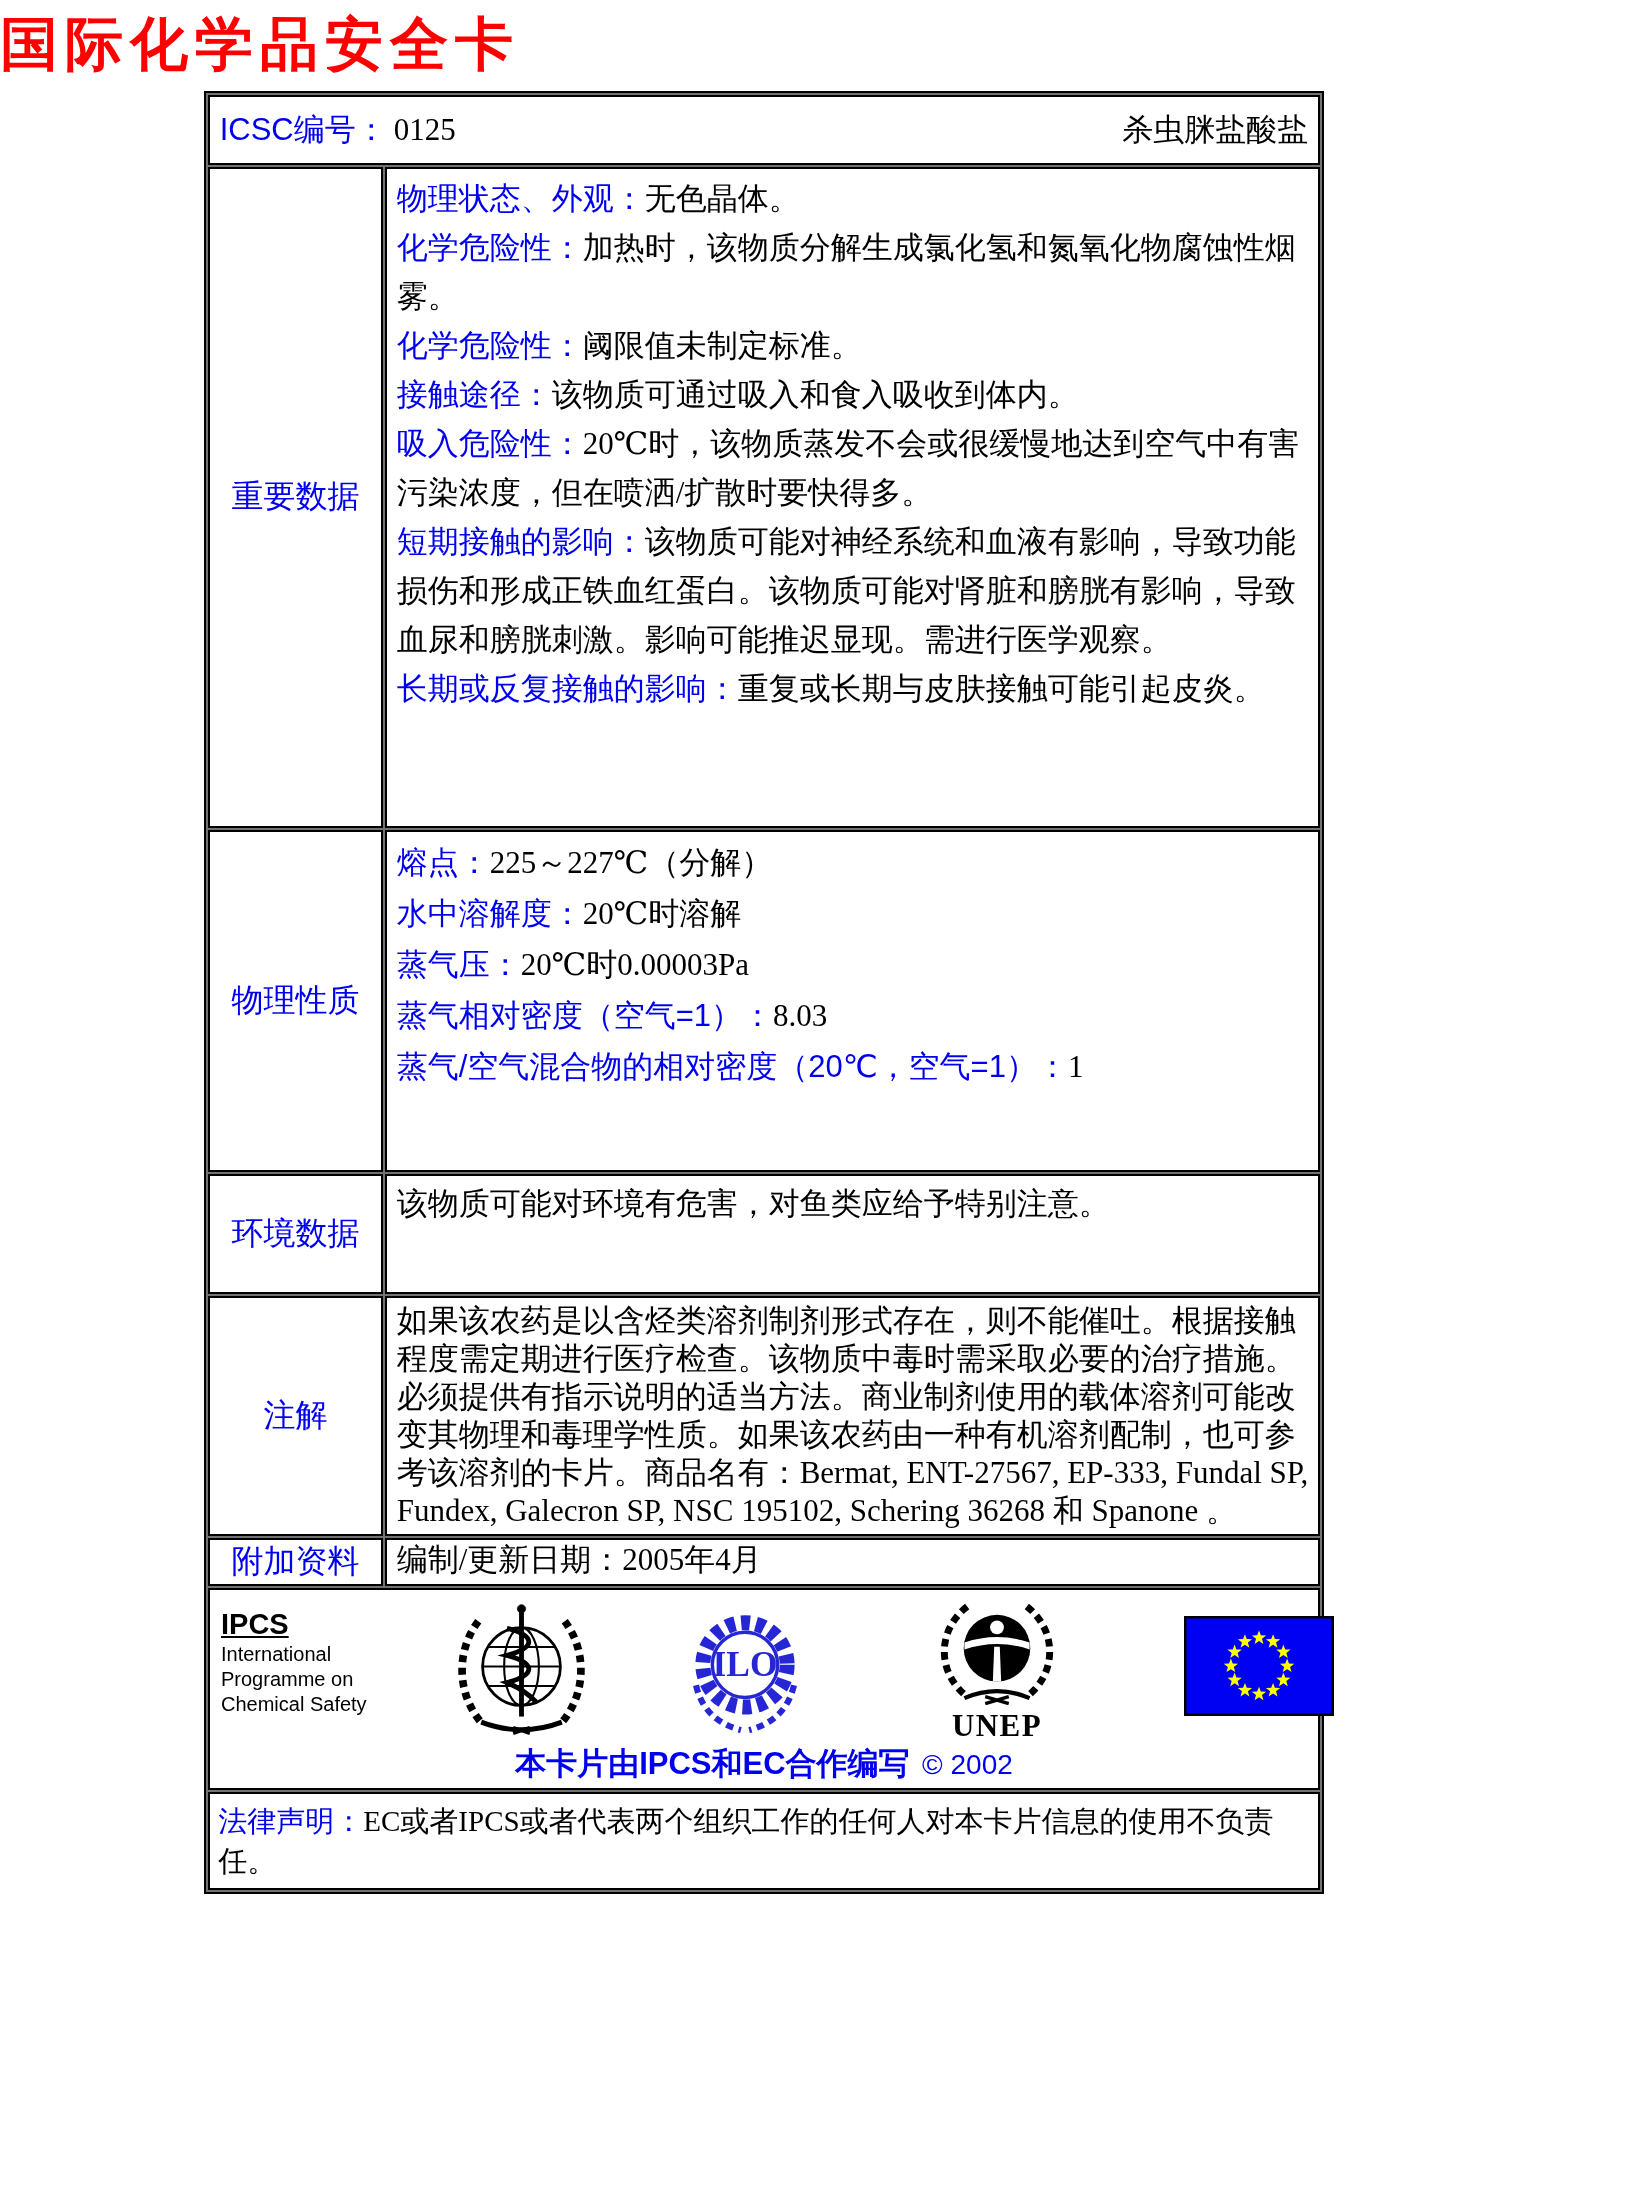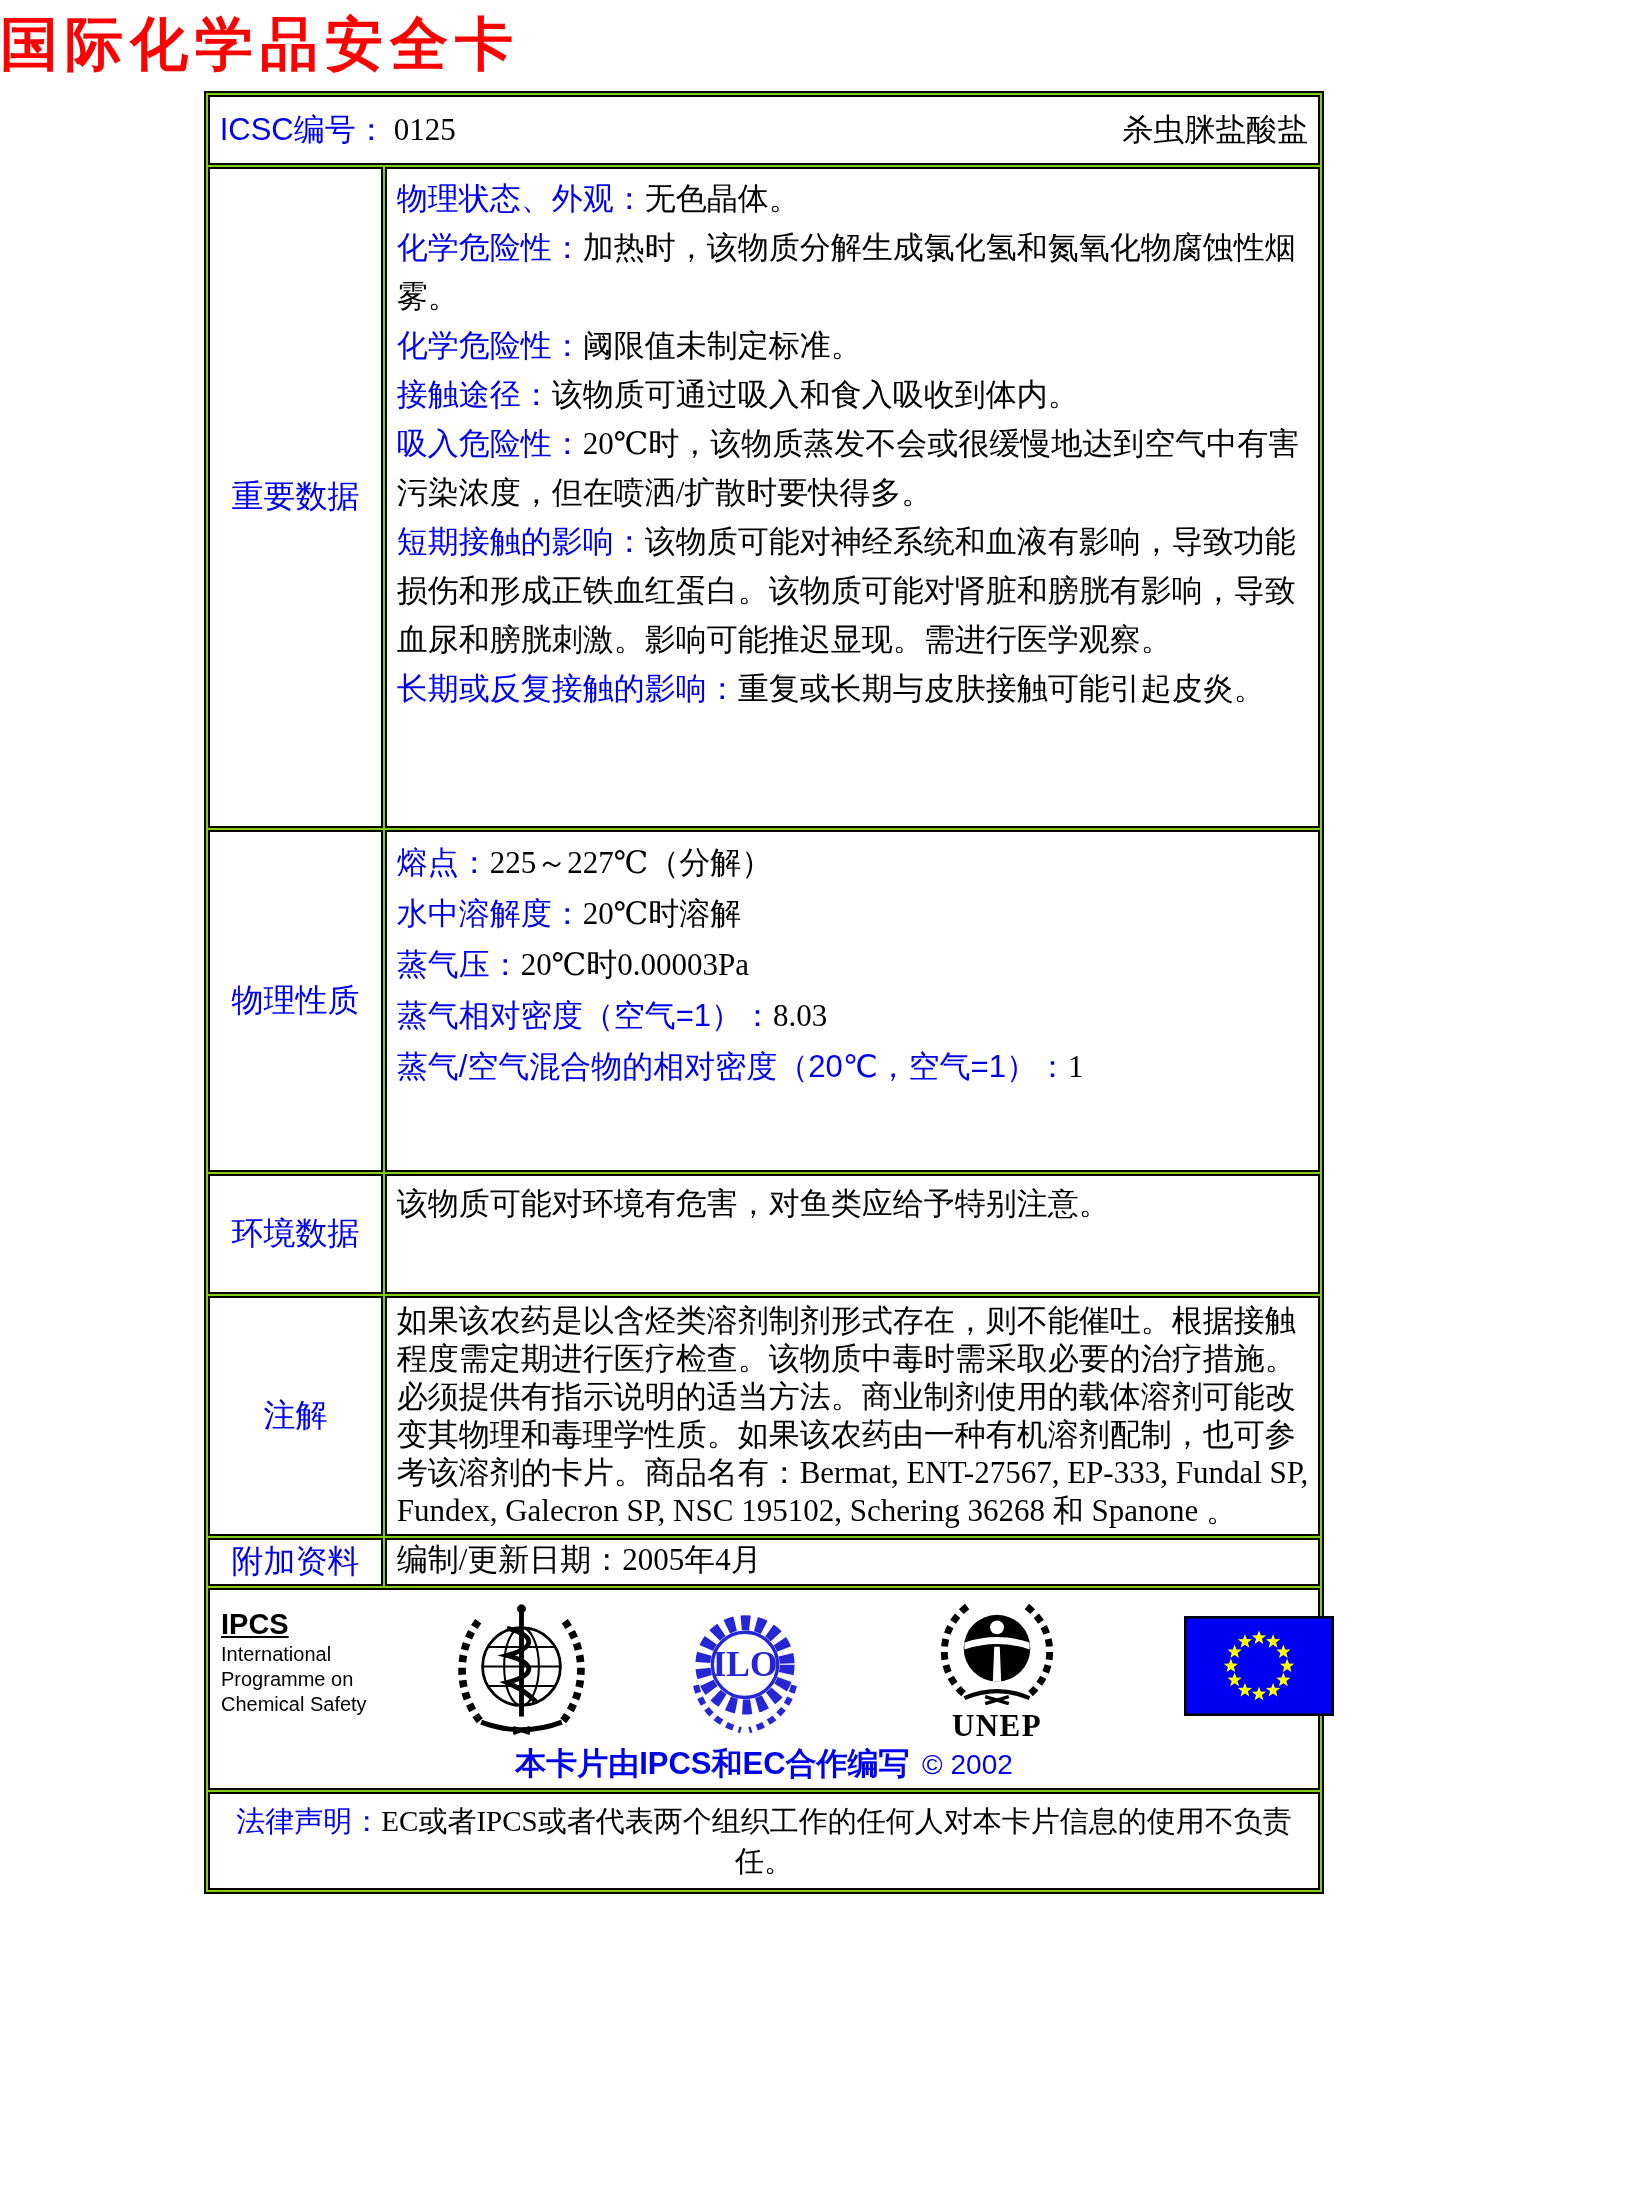--- a/index.html
+++ b/index.html
@@ -8,21 +8,21 @@
     font-family:"Liberation Serif","DejaVu Serif",serif;color:#000;
   }
   .page-title{
     margin:11px 0 0 0;width:1647px;text-align:left;
     color:#ff0000;font-weight:bold;font-size:58px;line-height:67px;letter-spacing:7px;
     font-family:"Liberation Serif","DejaVu Serif",serif;
   }
   table.card{
     margin:12.5px 0 0 204px;width:1120px;
     border:2.8px solid #000;border-collapse:separate;border-spacing:2.8px;
-    table-layout:fixed;background:#84cc16;
+    table-layout:fixed;background:#737373;
   }
   col.c1{width:175px;}
   td{
     border:2.1px solid #000;box-sizing:border-box;vertical-align:top;
     padding:5.6px 9.7px;font-size:31px;background:#fff;
   }
   td.label-cell{
     vertical-align:middle;text-align:center;padding:0;
     color:#0000ee;font-size:32px;
     font-family:"Liberation Sans","DejaVu Sans",sans-serif;
@@ -53,21 +53,21 @@
   .unep-logo{left:714px;top:11px;width:146px;text-align:center;}
   .unep-txt{font-size:31px;font-weight:bold;line-height:32px;margin-top:-2.8px;
     font-family:"Liberation Serif","DejaVu Serif",serif;letter-spacing:1.4px;}
   .eu-flag{left:973px;top:26.4px;}
   .footer-caption{position:absolute;left:0;right:0;top:153px;text-align:center;}
   .footer-caption .cap{color:#0000ee;font-weight:bold;font-size:31px;
     font-family:"Liberation Sans","DejaVu Sans",sans-serif;}
   .footer-caption .cop{color:#0000ee;font-size:28px;margin-left:12.5px;
     font-family:"Liberation Sans","DejaVu Sans",sans-serif;}
 
-  td.legal-cell{height:63px;padding:7px 8.3px;text-align:center;}
+  td.legal-cell{height:63px;padding:7px 8.3px;}
   .legal-cell p{line-height:40px;font-size:29px;}
   .legal-cell .field{font-size:29px;}
 </style>
 </head>
 <body>
 
 <h1 class="page-title">国际化学品安全卡</h1>
 
 <table class="card">
   <colgroup>

